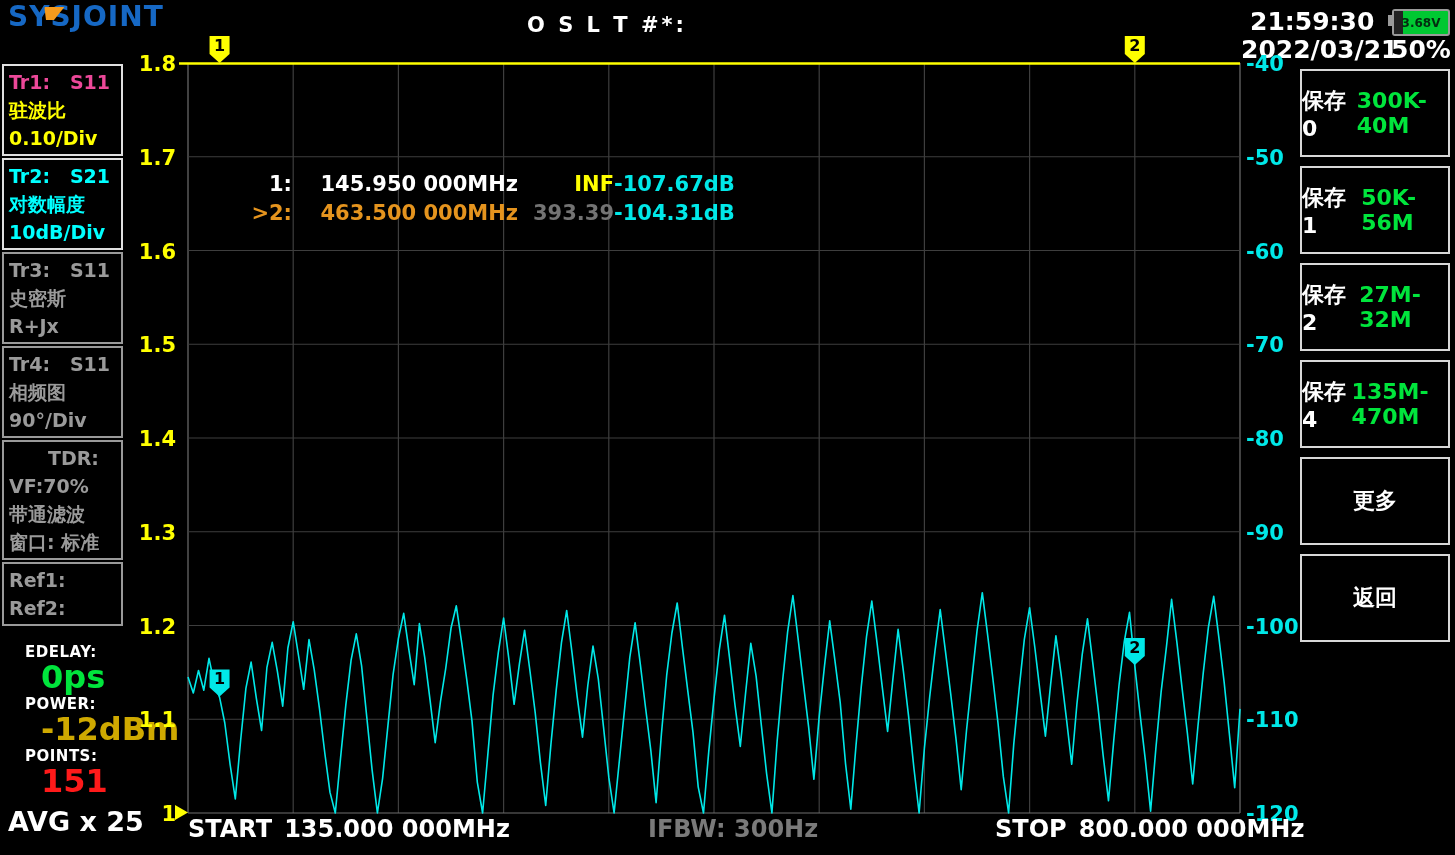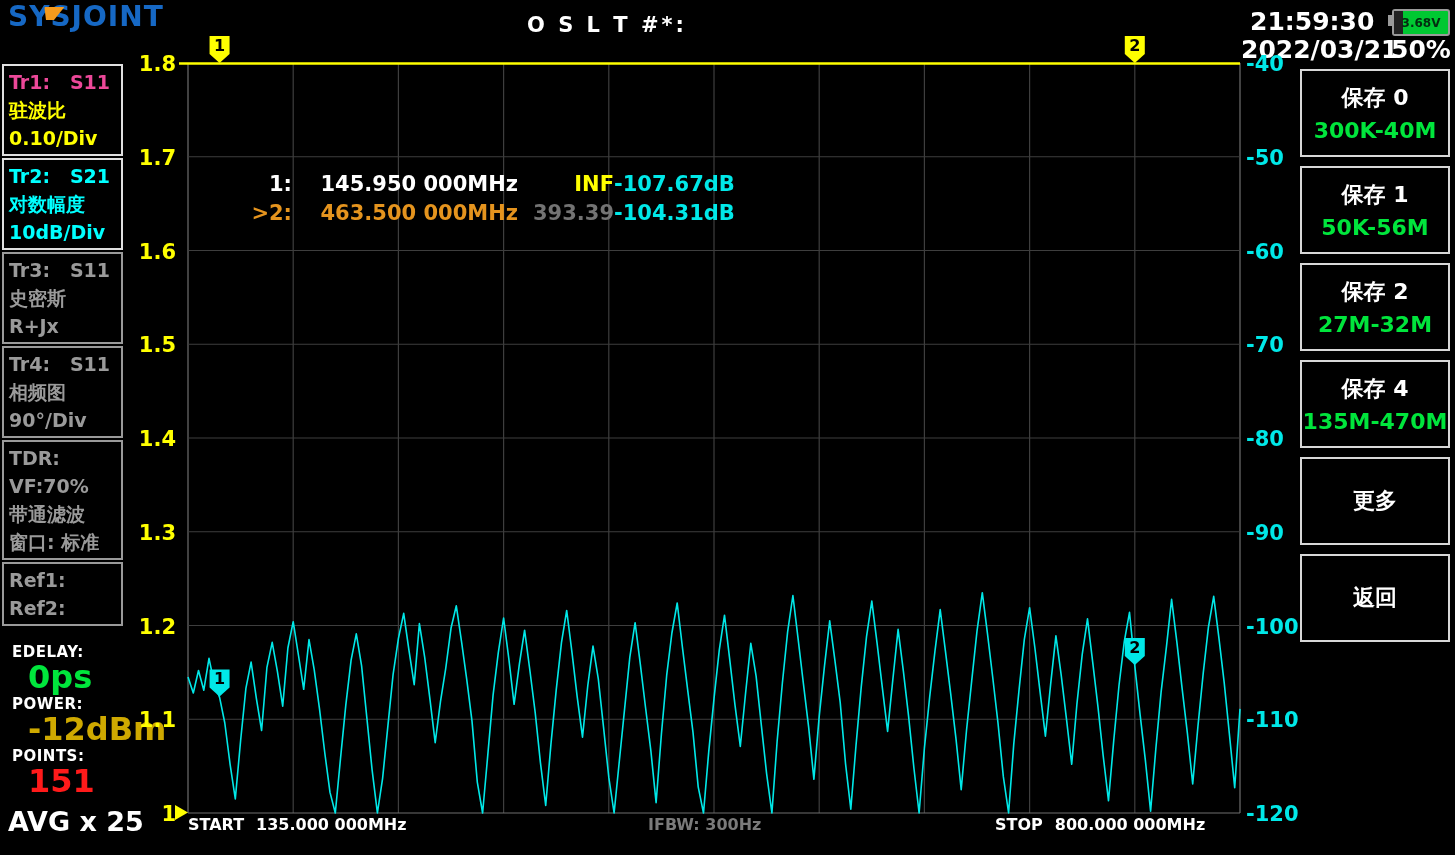--- a/index.html
+++ b/index.html
@@ -20,41 +20,41 @@
     background:#00c832;display:flex;align-items:center;justify-content:center;}
   .battery-nub{left:1388px;top:15px;width:4px;height:11px;background:#9a9a9a;}
   .battery-shade{position:absolute;left:0;top:0;width:9px;height:100%;background:#222;}
   .battery-text{position:relative;font-size:12px;color:#042;color:#032b10;z-index:1;}
   .percent{left:1391px;top:35px;width:56px;font-size:25px;color:#fff;text-align:center;}
   
   .trace-panel{left:2px;top:64px;width:121px;}
   .trace-box{border:2px solid #9a9a9a;padding:2px 5px;margin-bottom:2px;background:#000;}
   .trace-line{font-size:19px;line-height:28px;white-space:pre;}
   
-  .settings{left:12px;top:643px;width:160px;}
+  .settings{left:25px;top:643px;width:160px;}
   .set-label{font-size:15px;color:#fff;line-height:19px;letter-spacing:0.5px;}
   .set-value{font-size:32px;line-height:30px;padding-left:16px;margin-bottom:3px;}
   .avg{left:8px;top:806px;font-size:27px;color:#fff;}
   
   .mk-readout{left:240px;top:170px;}
   .mk-row{display:flex;height:29px;font-size:21px;line-height:29px;}
   .mk-label{width:52px;text-align:right;}
   .mk-freq{width:226px;text-align:right;}
   .mk-v1{width:96px;text-align:right;}
   .mk-v2{width:116px;text-align:right;}
   
-  .footer-item{top:815px;font-size:16px;color:#fff;}
+  .footer-item{top:815px;font-size:24px;color:#fff;}
   .f-start{left:188px;}
   .f-ifbw{left:648px;color:#7a7a7a;}
   .f-stop{left:995px;}
   .f-sp{display:inline-block;width:12px;}
   
   .menu{left:1300px;top:69px;width:150px;}
   .menu-btn{height:88px;border:2px solid #d8d8d8;margin-bottom:9px;background:#000;
-    display:flex;flex-direction:column;align-items:center;justify-content:center;gap:5px;box-sizing:border-box;}
+    display:flex;align-items:center;justify-content:center;gap:5px;box-sizing:border-box;}
   .menu-label{font-size:22px;color:#fff;}
   .menu-sub{font-size:22px;}
   svg{position:absolute;left:0;top:0;}
   svg text{font-family:"DejaVu Sans","Liberation Sans",sans-serif;font-weight:bold;}
 </style>
 </head>
 <body>
 
 <div class="screen">
 
@@ -85,21 +85,21 @@
         <div class="trace-line" style="color: rgb(154, 154, 154);">Tr3:   S11</div>
         <div class="trace-line" style="color: rgb(154, 154, 154);">史密斯</div>
         <div class="trace-line" style="color: rgb(154, 154, 154);">R+Jx</div>
       </div>
       <div class="trace-box" style="border-color: rgb(154, 154, 154);">
         <div class="trace-line" style="color: rgb(154, 154, 154);">Tr4:   S11</div>
         <div class="trace-line" style="color: rgb(154, 154, 154);">相频图</div>
         <div class="trace-line" style="color: rgb(154, 154, 154);">90°/Div</div>
       </div>
       <div class="trace-box" style="border-color: rgb(154, 154, 154);">
-        <div class="trace-line" style="color: rgb(154, 154, 154);">TDR:</div>
+        <div class="trace-line" style="color: rgb(154, 154, 154); margin-left: 39px;">TDR:</div>
         <div class="trace-line" style="color: rgb(154, 154, 154);">VF:70%</div>
         <div class="trace-line" style="color: rgb(154, 154, 154);">带通滤波</div>
         <div class="trace-line" style="color: rgb(154, 154, 154);">窗口: 标准</div>
       </div>
       <div class="trace-box" style="border-color: rgb(154, 154, 154);">
         <div class="trace-line" style="color: rgb(154, 154, 154);">Ref1:</div>
         <div class="trace-line" style="color: rgb(154, 154, 154);">Ref2:</div>
       </div>
     </div>
 

